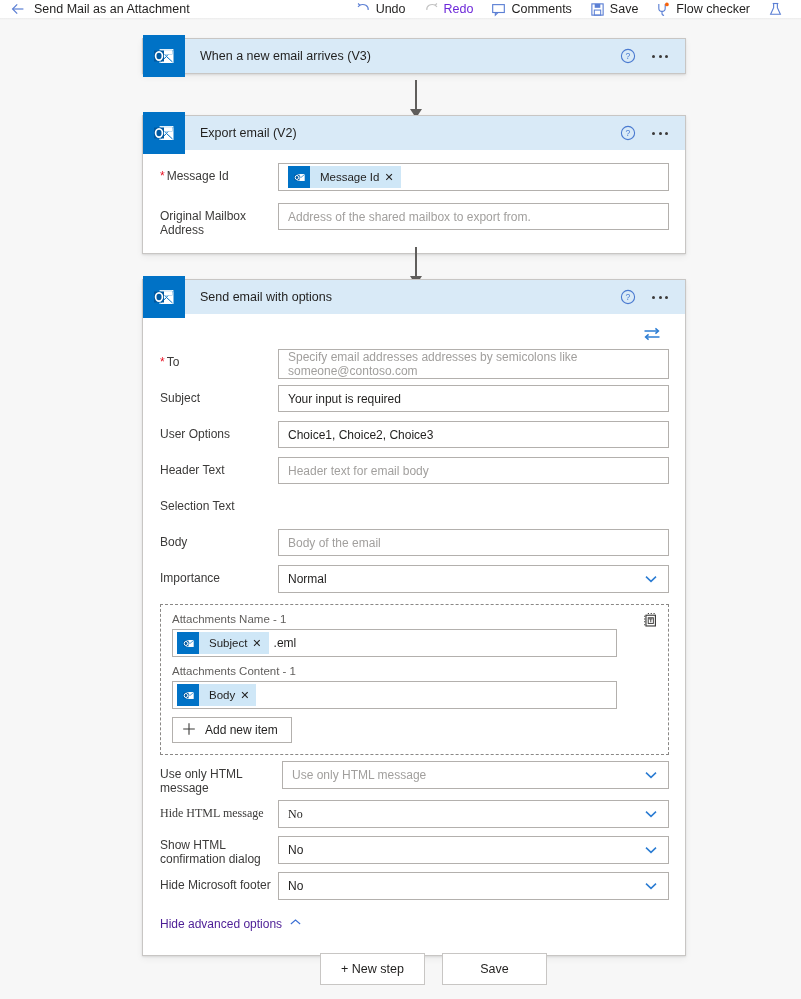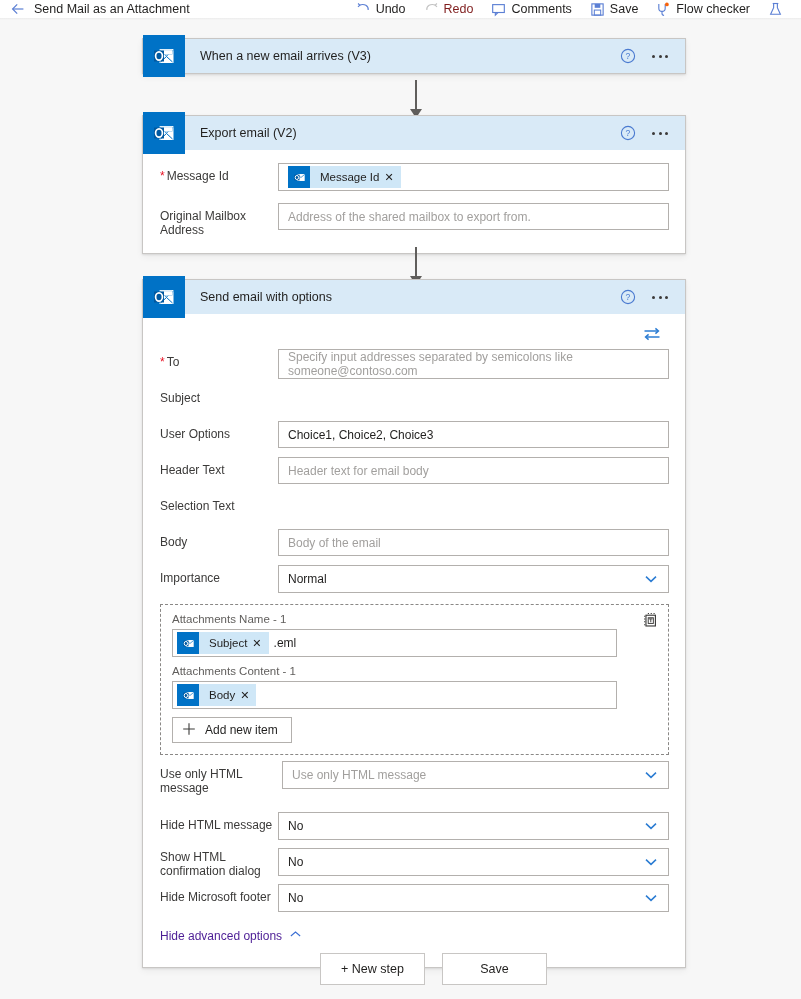--- a/index.html
+++ b/index.html
@@ -48,21 +48,21 @@
   .cmd {
     display: flex; align-items: center;
     gap: 5px;
     padding: 0 9px;
     height: 18px;
     white-space: nowrap;
     font-size: 12.5px;
     color: #201f1e;
     cursor: pointer;
   }
-  .cmd.disabled { color: #7f1d1d; cursor: default; }
+  .cmd.disabled { color: #6d28d9; cursor: default; }
   .cmd .ic { display: flex; align-items: center; justify-content: center; width: 15px; height: 15px; }
   .cmd-label { position: relative; }
 
   
   .topbar-shadow {
     position: absolute; left: 0; top: 18px;
     width: 801px; height: 2px;
     background: linear-gradient(to bottom, #ececec, #f7f7f7);
   }
 
@@ -498,27 +498,28 @@
             <path d="M5.6 8.4 L2.6 11 L5.6 13.6" fill="none" stroke="#2b7cd3" stroke-width="1.5"></path>
           </svg>
         </span>
       </div>
 
       <div class="row">
         <div class="row-label">
           <span class="req-star">*</span>
           <span>To</span>
         </div>
-        <div class="field placeholder">Specify input addresses separated by semicolons like someone@contoso.com</div>
+        <div class="field placeholder">Specify email addresses addresses by semicolons like someone@contoso.com</div>
       </div>
 
       <div class="row" style="margin-top:5px;">
         <div class="row-label">
           <span>Subject</span>
         </div>
+        <div class="field">Your input is required</div>
       </div>
 
       <div class="row" style="margin-top:5px;">
         <div class="row-label">
           <span>User Options</span>
         </div>
         <div class="field">Choice1, Choice2, Choice3</div>
       </div>
 
       <div class="row" style="margin-top:5px;">
@@ -618,21 +619,21 @@
         <div class="field dropdown placeholder">
           <span>Use only HTML message</span>
           <span class="chev">
             <svg width="16" height="16" viewBox="0 0 16 16">
               <path d="M3 5.6 L8 10.4 L13 5.6" fill="none" stroke="#2b7cd3" stroke-width="1.5"></path>
             </svg>
           </span>
         </div>
       </div>
 
-      <div class="row" style="margin-top:17px;">
+      <div class="row" style="margin-top:5px;font-family:Liberation Serif, serif;">
         <div class="row-label">
           <span>Hide HTML message</span>
         </div>
         <div class="field dropdown">
           <span>No</span>
           <span class="chev">
             <svg width="16" height="16" viewBox="0 0 16 16">
               <path d="M3 5.6 L8 10.4 L13 5.6" fill="none" stroke="#2b7cd3" stroke-width="1.5"></path>
             </svg>
           </span>

